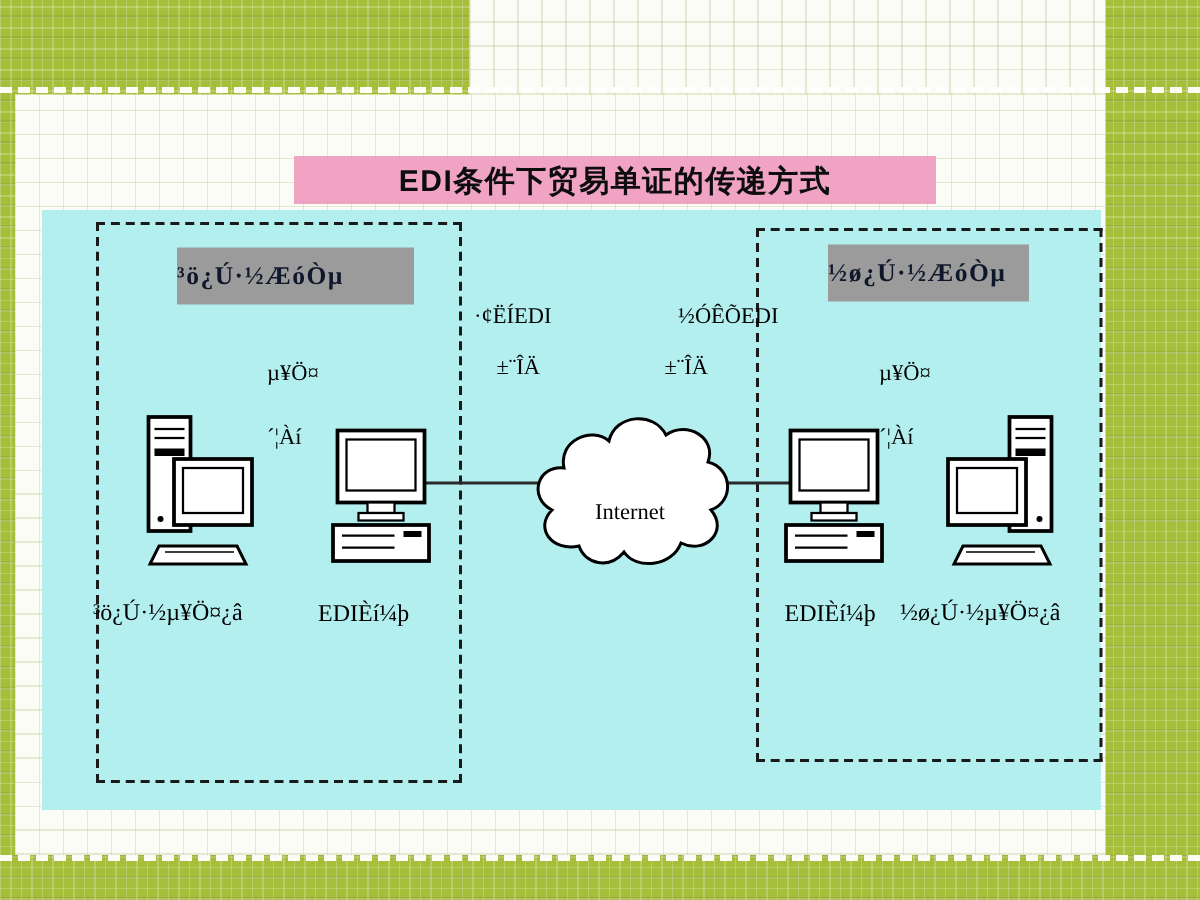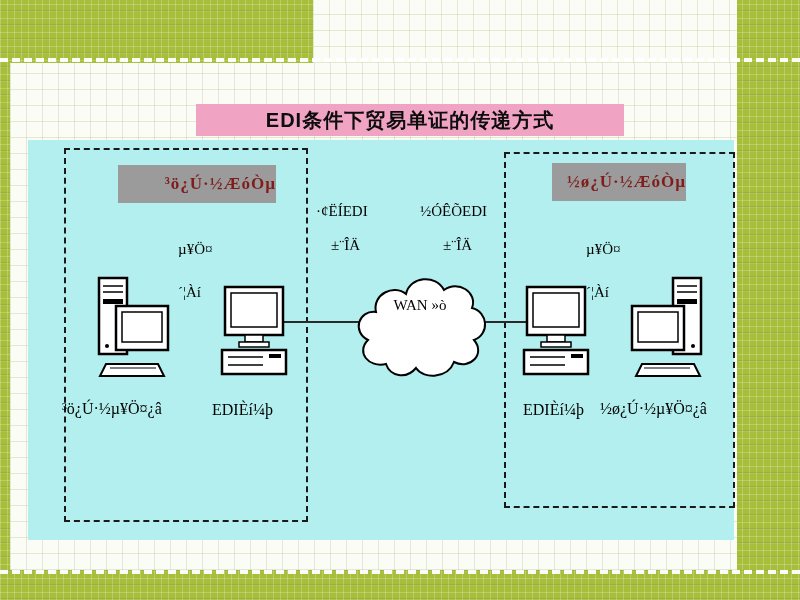--- a/index.html
+++ b/index.html
@@ -34,35 +34,35 @@
     font-family:"Liberation Sans", sans-serif; font-weight:bold;
     font-size:20px; color:#0d0d0d; letter-spacing:1px;
   }
 
   .cyan  { left:28px; top:140px; width:706px; height:400px; background:#b3efef; }
   .box-l { left:64px;  top:148px; width:244px; height:374px; border:2px dashed #1a1a1a; }
   .box-r { left:504px; top:152px; width:231px; height:356px; border:2px dashed #1a1a1a; }
 
   .hdr {
     height:38px; background:#9b9b9b;
-    display:flex; align-items:center; justify-content:flex-end;
-    font-weight:bold; font-size:17px; letter-spacing:1px; color:#7f1d1d;
+    display:flex; align-items:center; justify-content:flex-start;
+    font-weight:bold; font-size:17px; letter-spacing:1px; color:#0f172a;
   }
   .hdr-l { left:118px; top:165px; width:158px; }
   .hdr-r { left:552px; top:163px; width:134px; }
 
   .txt { font-size:15px; color:#000; white-space:nowrap; }
   .proc1-l { left:178px; top:241px; }
   .proc2-l { left:178px; top:284px; }
   .proc1-r { left:586px; top:241px; }
   .proc2-r { left:586px; top:284px; }
 
   .send     { left:316px; top:203px; }
   .send-sub { left:331px; top:237px; }
-  .recv     { left:420px; top:203px; }
+  .recv     { left:452px; top:203px; }
   .recv-sub { left:443px; top:237px; }
 
   .conn { left:284px; top:321px; width:246px; height:0; border-top:2px solid #2a2a2a; }
 
   .cloud    { left:348px; top:256px; width:144px; height:140px; }
   .cloud-t1 { left:358px; top:297px; width:124px; text-align:center; }
   .cloud-t2 { left:358px; top:334px; width:124px; text-align:center; }
 
   .ws-l { left:96px;  top:272px; width:78px; height:108px; }
   .dt-l { left:219px; top:284px; width:70px; height:102px; }
@@ -157,20 +157,20 @@
              C 20 112, 8 96, 20 84
              C 4 76, 10 54, 28 56
              C 24 38, 46 28, 58 38
              C 62 20, 88 18, 96 34
              C 110 24, 130 36, 124 52
              C 140 56, 142 78, 126 84
              C 138 98, 122 114, 106 106
              C 100 122, 76 124, 68 112
              C 58 124, 42 120, 38 108 Z" fill="#ffffff" stroke="#000" stroke-width="2"></path>
   </svg>
-  <div class="abs txt cloud-t1">WAN »ò</div>
+  <div class="abs txt cloud-t2">Internet</div>
 
   <div class="abs txt small db-l">³ö¿Ú·½µ¥Ö¤¿â</div>
   <div class="abs txt small sw-l">EDIÈí¼þ</div>
   <div class="abs txt small sw-r">EDIÈí¼þ</div>
   <div class="abs txt small db-r">½ø¿Ú·½µ¥Ö¤¿â</div>
 
 </div>
 
 </body></html>

